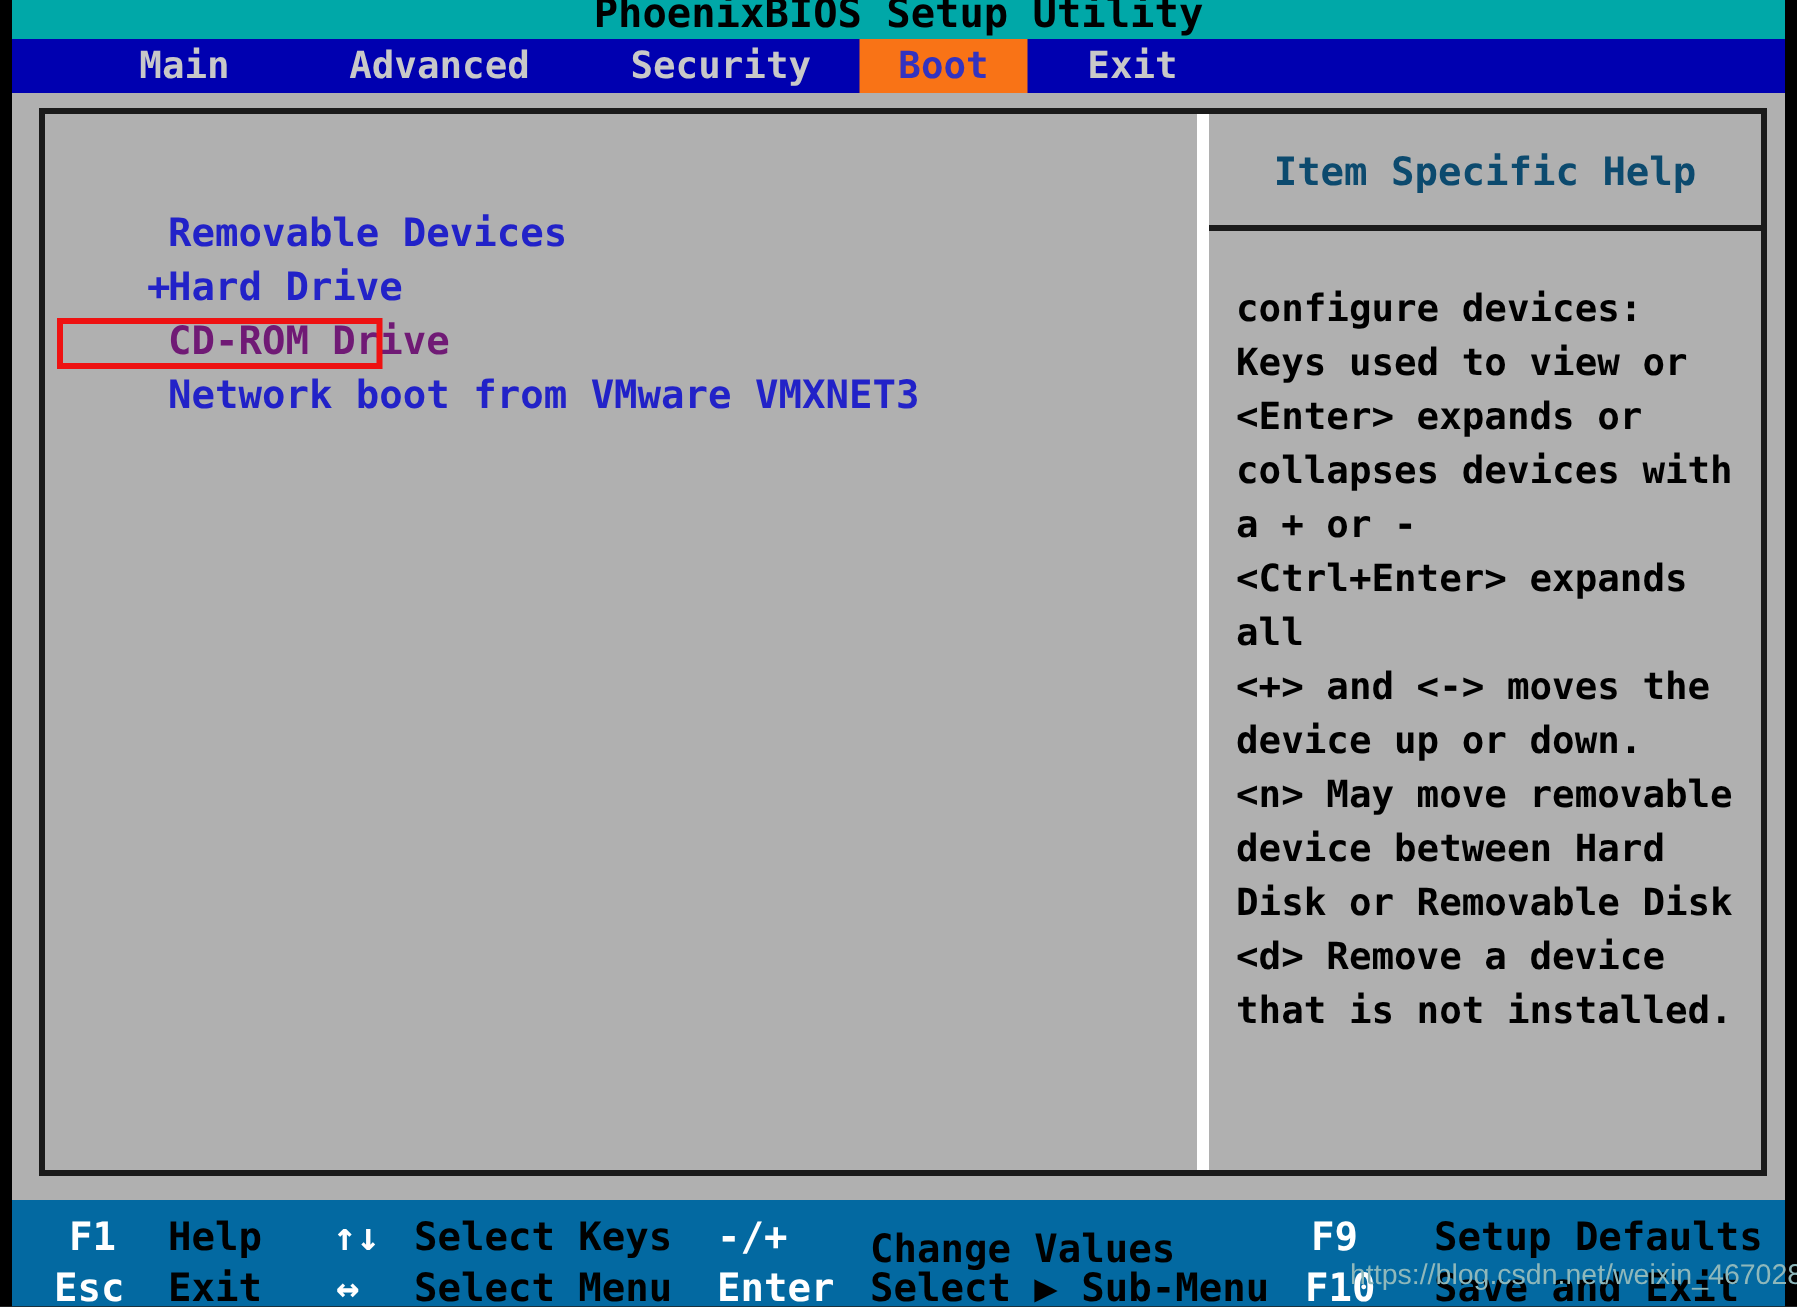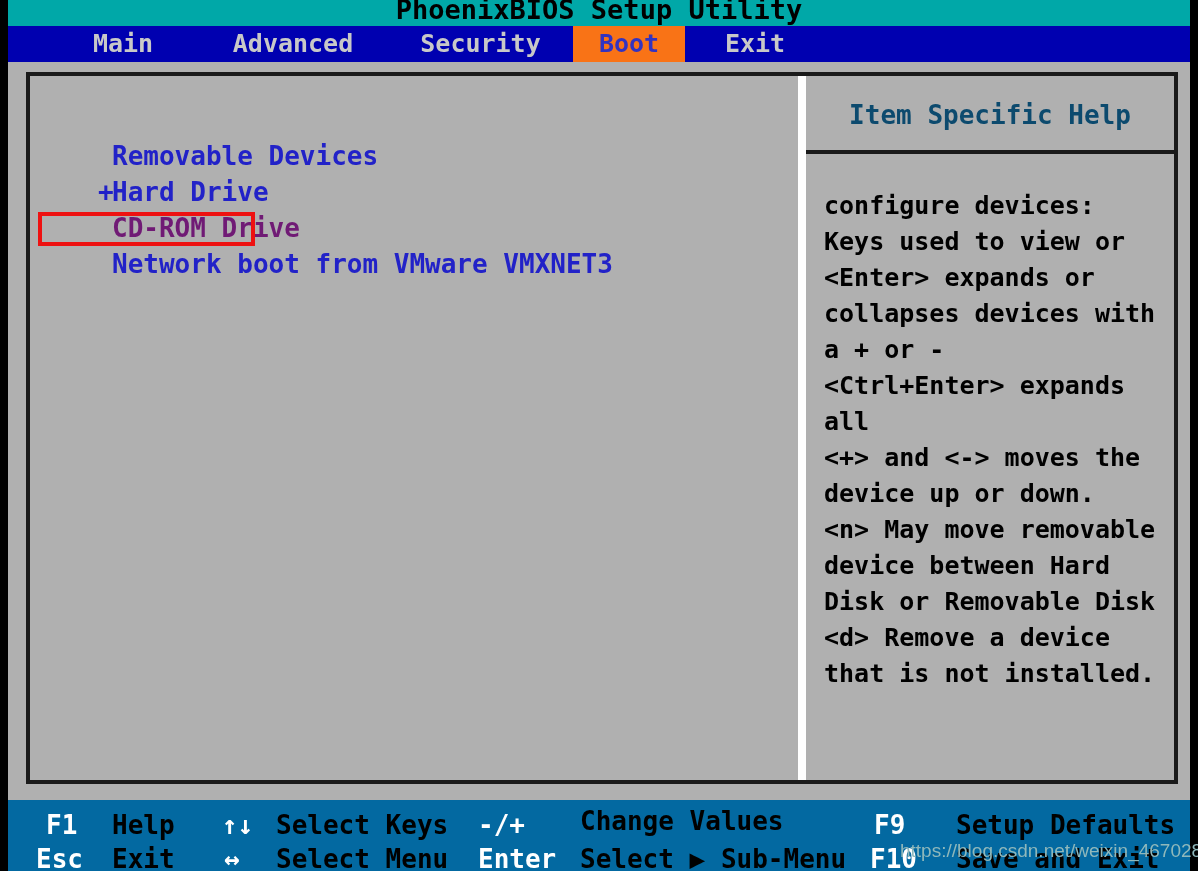--- a/index.html
+++ b/index.html
@@ -258,21 +258,21 @@
 
     </div>
   </div>
 
   <div id="footer">
       <div class="footer-cell footer-key" style="left: 38px; top: 8px;">F1</div>
       <div class="footer-cell footer-desc" style="left: 104px; top: 8px;">Help</div>
       <div class="footer-cell footer-key" style="left: 214px; top: 8px;">↑↓</div>
       <div class="footer-cell footer-desc" style="left: 268px; top: 8px;">Select Keys</div>
       <div class="footer-cell footer-key" style="left: 470px; top: 8px;">-/+</div>
-      <div class="footer-cell footer-desc" style="left: 572px; top: 4px;">Change Values</div>
+      <div class="footer-cell footer-desc" style="left: 572px; top: 16px;">Change Values</div>
       <div class="footer-cell footer-key" style="left: 866px; top: 8px;">F9</div>
       <div class="footer-cell footer-desc" style="left: 948px; top: 8px;">Setup Defaults</div>
       <div class="footer-cell footer-key" style="left: 28px; top: 42px;">Esc</div>
       <div class="footer-cell footer-desc" style="left: 104px; top: 42px;">Exit</div>
       <div class="footer-cell footer-key" style="left: 216px; top: 42px;">↔</div>
       <div class="footer-cell footer-desc" style="left: 268px; top: 42px;">Select Menu</div>
       <div class="footer-cell footer-key" style="left: 470px; top: 42px;">Enter</div>
       <div class="footer-cell footer-desc" style="left: 572px; top: 42px;">Select ▶ Sub-Menu</div>
       <div class="footer-cell footer-key" style="left: 862px; top: 42px;">F10</div>
       <div class="footer-cell footer-desc" style="left: 948px; top: 42px;">Save and Exit</div>

